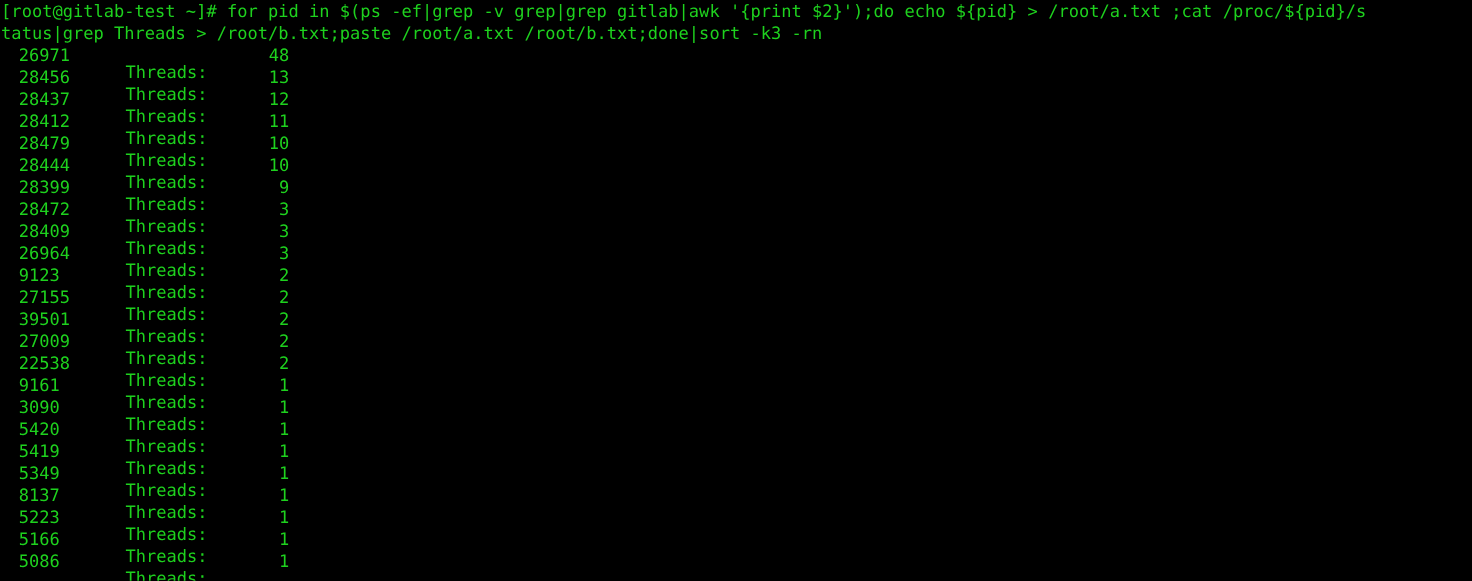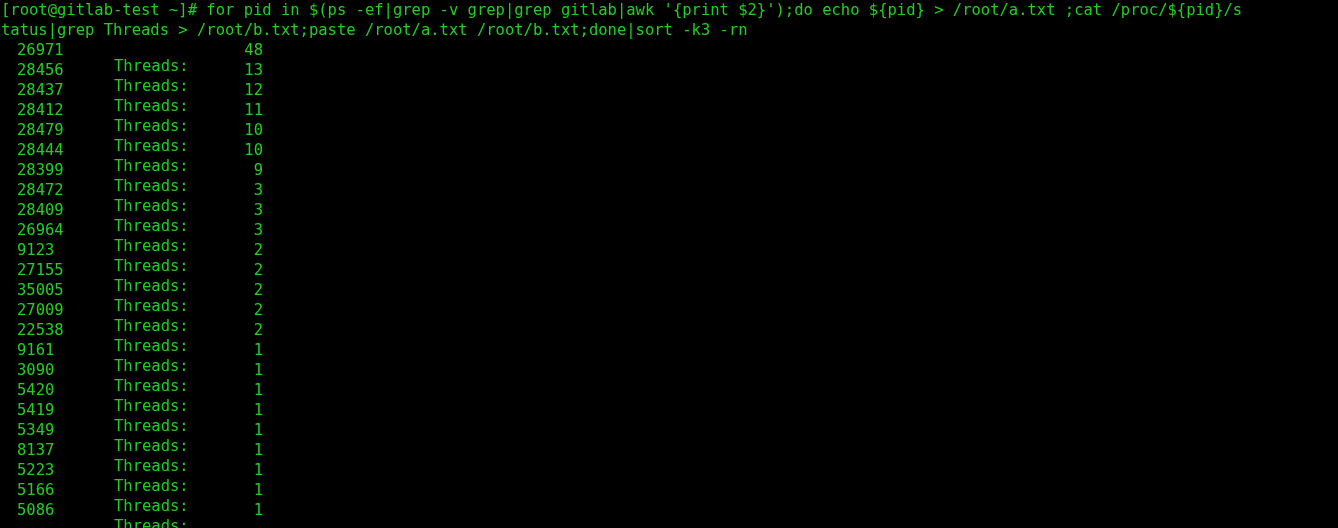--- a/index.html
+++ b/index.html
@@ -77,21 +77,21 @@
         <div class="row"><span class="col-pid">28437</span><span class="col-label">Threads:</span><span class="col-count">12</span></div>
         <div class="row"><span class="col-pid">28412</span><span class="col-label">Threads:</span><span class="col-count">11</span></div>
         <div class="row"><span class="col-pid">28479</span><span class="col-label">Threads:</span><span class="col-count">10</span></div>
         <div class="row"><span class="col-pid">28444</span><span class="col-label">Threads:</span><span class="col-count">10</span></div>
         <div class="row"><span class="col-pid">28399</span><span class="col-label">Threads:</span><span class="col-count">9</span></div>
         <div class="row"><span class="col-pid">28472</span><span class="col-label">Threads:</span><span class="col-count">3</span></div>
         <div class="row"><span class="col-pid">28409</span><span class="col-label">Threads:</span><span class="col-count">3</span></div>
         <div class="row"><span class="col-pid">26964</span><span class="col-label">Threads:</span><span class="col-count">3</span></div>
         <div class="row"><span class="col-pid">9123</span><span class="col-label">Threads:</span><span class="col-count">2</span></div>
         <div class="row"><span class="col-pid">27155</span><span class="col-label">Threads:</span><span class="col-count">2</span></div>
-        <div class="row"><span class="col-pid">35005</span><span class="col-label">Threads:</span><span class="col-count">2</span></div>
+        <div class="row"><span class="col-pid">39501</span><span class="col-label">Threads:</span><span class="col-count">2</span></div>
         <div class="row"><span class="col-pid">27009</span><span class="col-label">Threads:</span><span class="col-count">2</span></div>
         <div class="row"><span class="col-pid">22538</span><span class="col-label">Threads:</span><span class="col-count">2</span></div>
         <div class="row"><span class="col-pid">9161</span><span class="col-label">Threads:</span><span class="col-count">1</span></div>
         <div class="row"><span class="col-pid">3090</span><span class="col-label">Threads:</span><span class="col-count">1</span></div>
         <div class="row"><span class="col-pid">5420</span><span class="col-label">Threads:</span><span class="col-count">1</span></div>
         <div class="row"><span class="col-pid">5419</span><span class="col-label">Threads:</span><span class="col-count">1</span></div>
         <div class="row"><span class="col-pid">5349</span><span class="col-label">Threads:</span><span class="col-count">1</span></div>
         <div class="row"><span class="col-pid">8137</span><span class="col-label">Threads:</span><span class="col-count">1</span></div>
         <div class="row"><span class="col-pid">5223</span><span class="col-label">Threads:</span><span class="col-count">1</span></div>
         <div class="row"><span class="col-pid">5166</span><span class="col-label">Threads:</span><span class="col-count">1</span></div>

